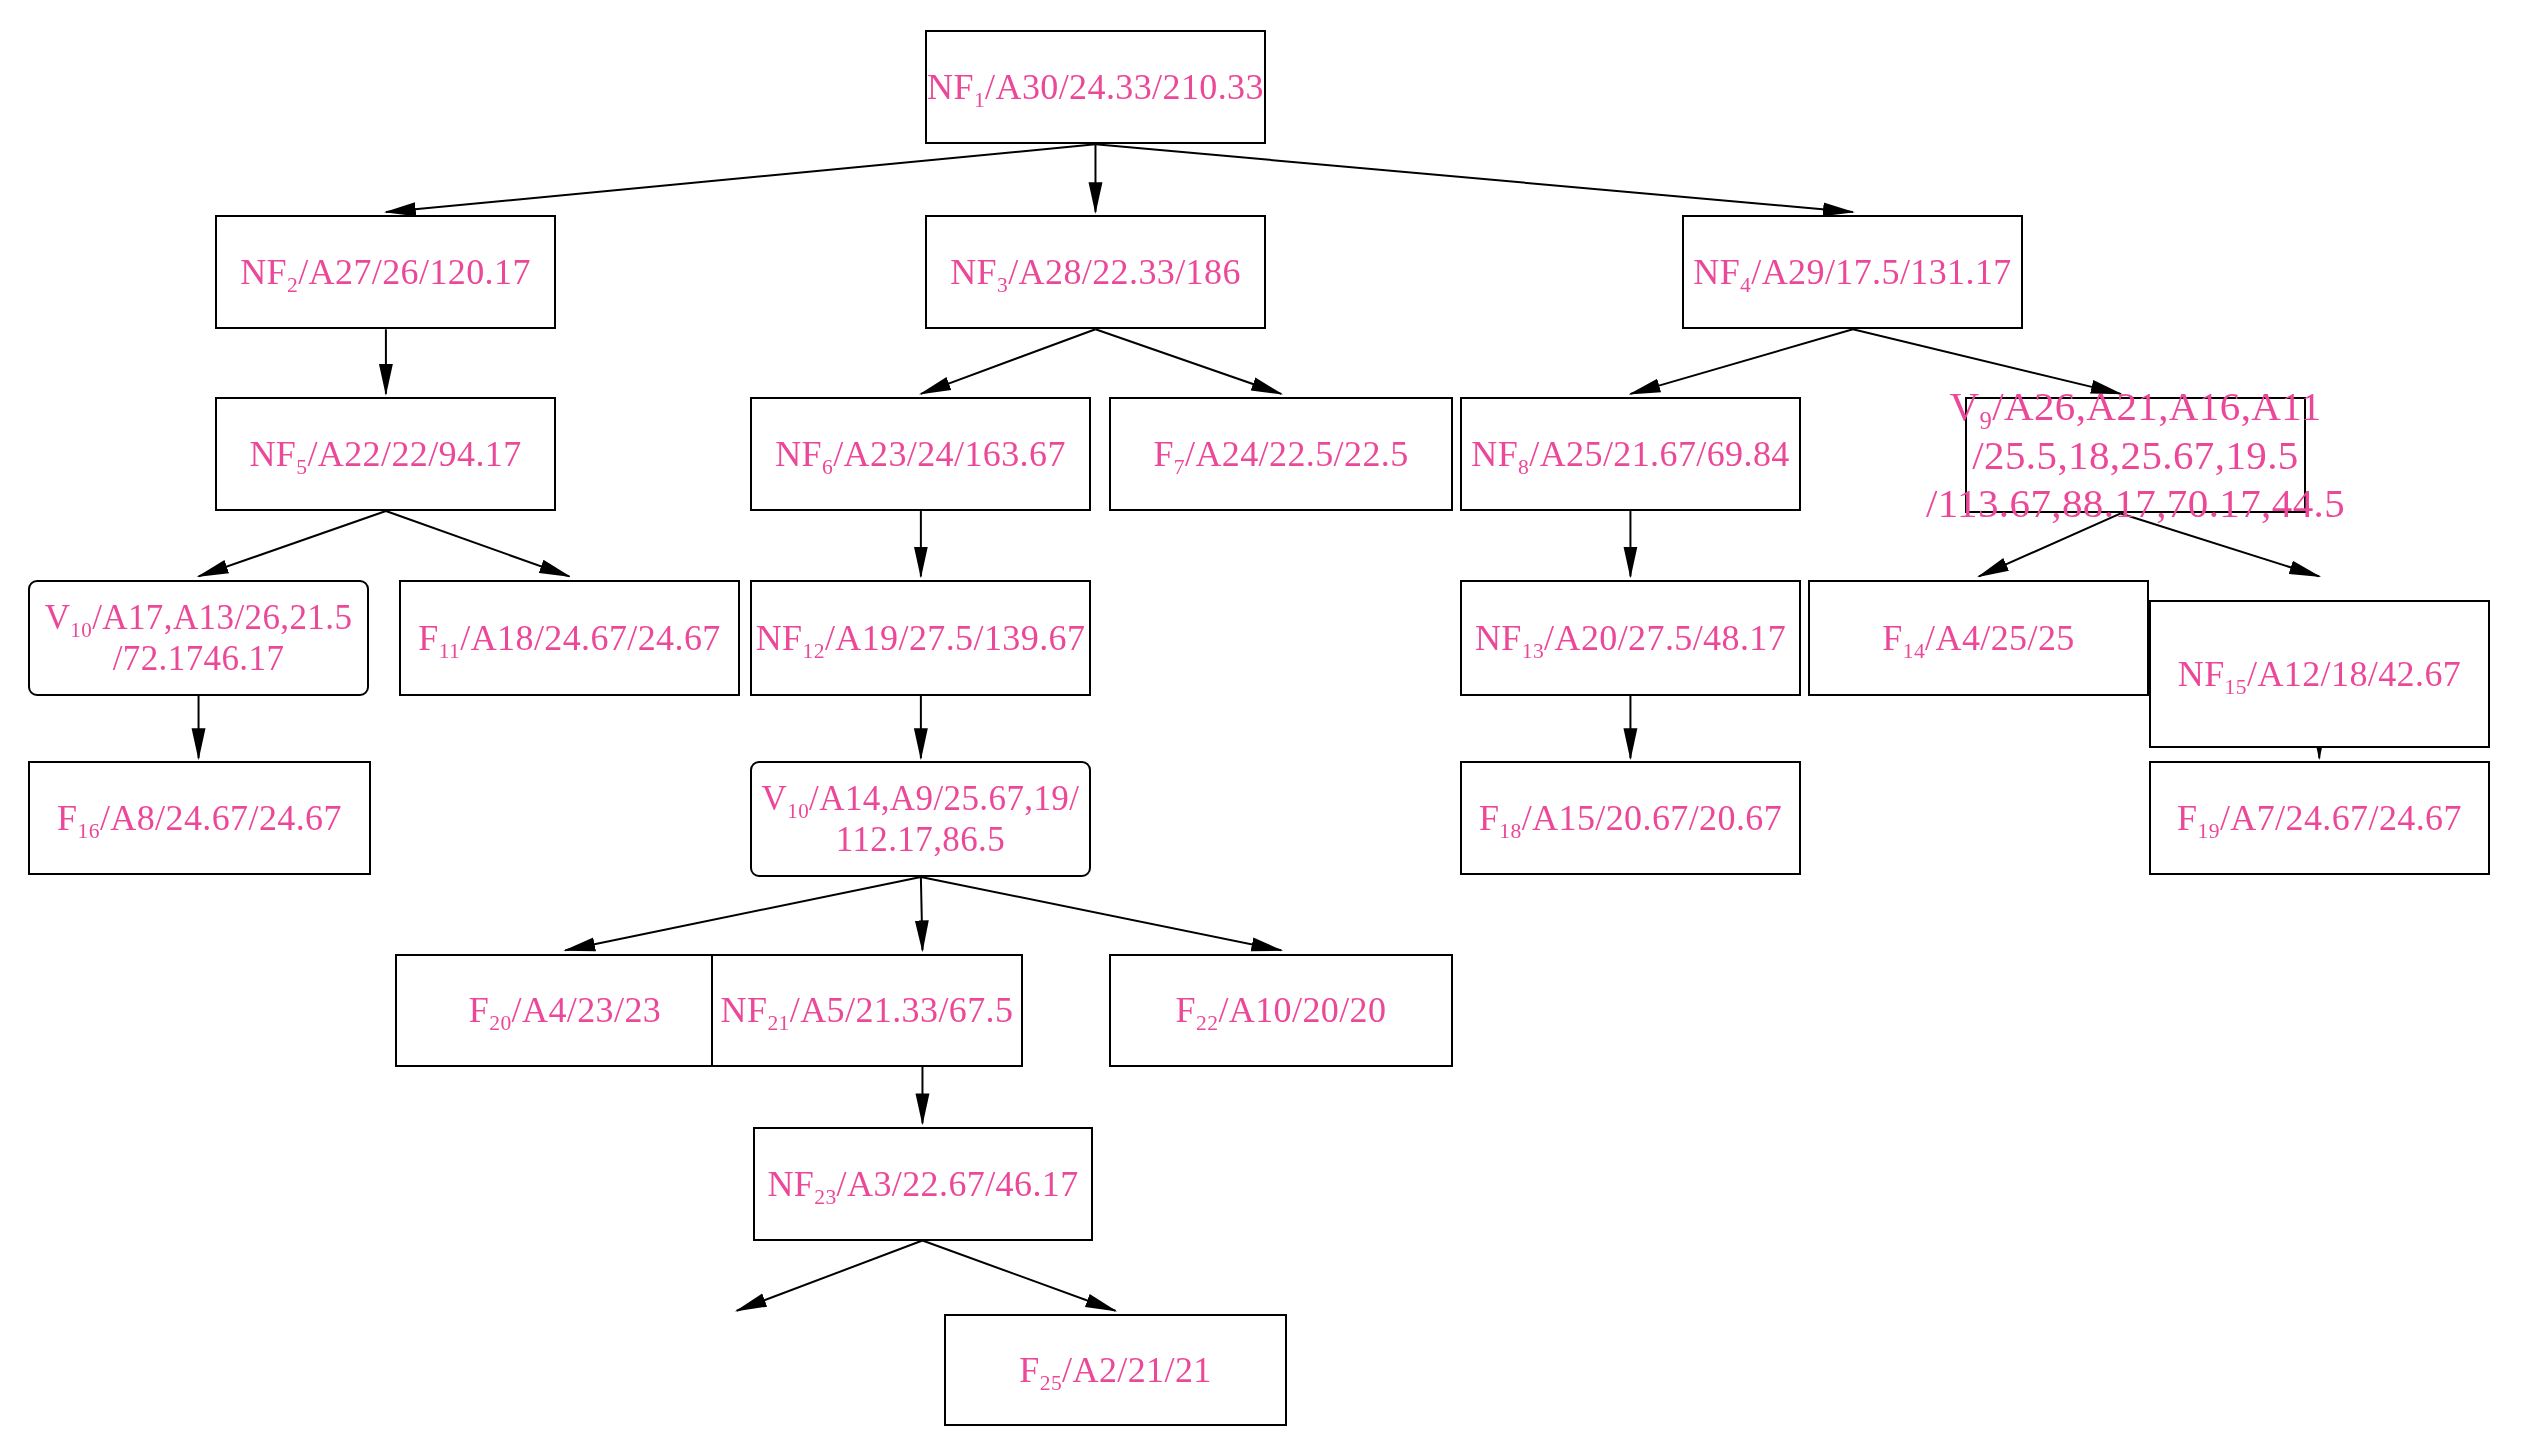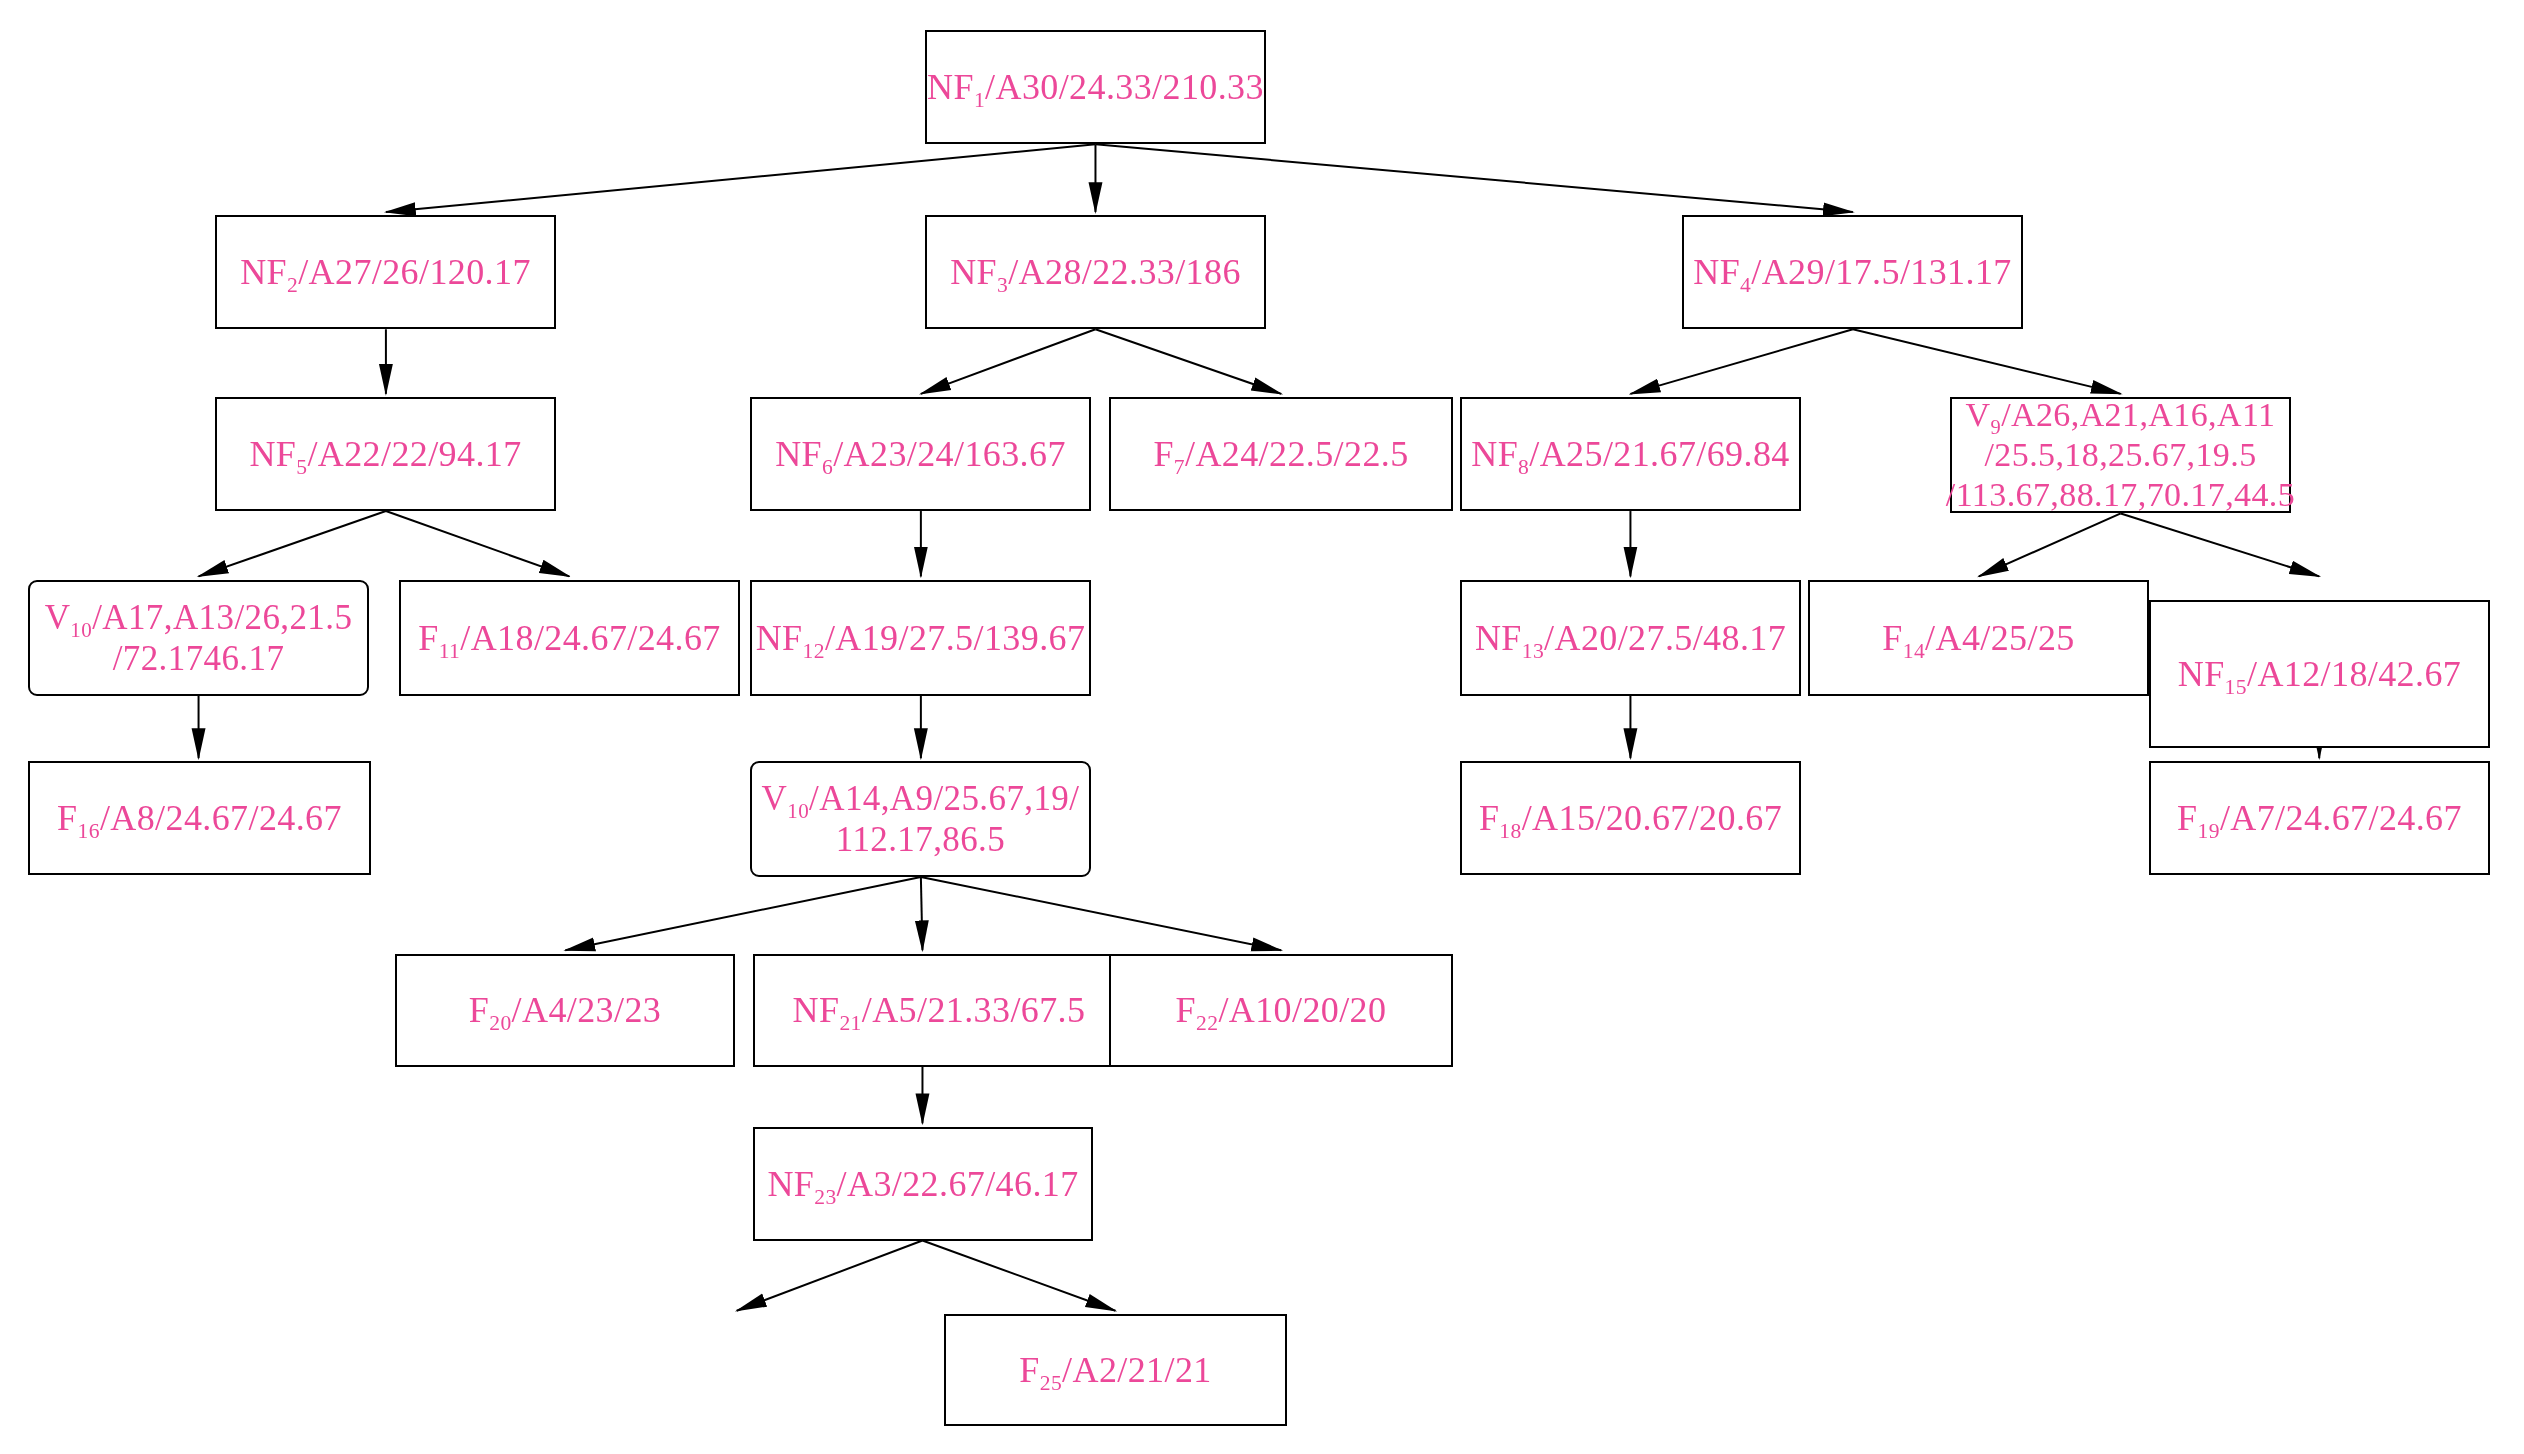--- a/index.html
+++ b/index.html
@@ -22,21 +22,21 @@
     justify-content:center;
     text-align:center;
     font-size:36px;
     line-height:1.18;
     letter-spacing:0.4px;
   }
   .node .lbl { display:inline-block; padding:0 4.8px; }
   .node sub { font-size:0.6em; line-height:0; }
   .rest { white-space:pre-line; }
   .node--multi { font-size:35px;border-radius:9px; }
-  .node--dense { font-size:34px; }
+  .node--dense { font-size:41px;margin-left:15px; }
 </style>
 </head>
 <body>
 
 <div class="canvas">
 
   <svg class="edges" viewBox="0 0 3167 1825">
     <defs>
       <marker id="arrow" markerWidth="16" markerHeight="8" refX="15" refY="4" orient="auto" markerUnits="strokeWidth">
         <path d="M0,0.5 L16,4 L0,7.5 Z" fill="#000000"></path>
@@ -132,21 +132,21 @@
   <div class="node" style="left:1460px;top:761px;width:341px;height:114px">
     <span class="lbl"><span>F</span><sub>18</sub><span class="rest">/A15/20.67/20.67</span></span>
   </div>
   <div class="node" style="left:2149px;top:761px;width:341px;height:114px">
     <span class="lbl"><span>F</span><sub>19</sub><span class="rest">/A7/24.67/24.67</span></span>
   </div>
 
   <div class="node" style="left:395px;top:954px;width:340px;height:113px">
     <span class="lbl"><span>F</span><sub>20</sub><span class="rest">/A4/23/23</span></span>
   </div>
-  <div class="node" style="left:753px;top:954px;width:372px;height:113px">
+  <div class="node" style="left:711px;top:954px;width:312px;height:113px">
     <span class="lbl"><span>NF</span><sub>21</sub><span class="rest">/A5/21.33/67.5</span></span>
   </div>
   <div class="node" style="left:1109px;top:954px;width:344px;height:113px">
     <span class="lbl"><span>F</span><sub>22</sub><span class="rest">/A10/20/20</span></span>
   </div>
 
   <div class="node" style="left:753px;top:1127px;width:340px;height:114px">
     <span class="lbl"><span>NF</span><sub>23</sub><span class="rest">/A3/22.67/46.17</span></span>
   </div>
 

